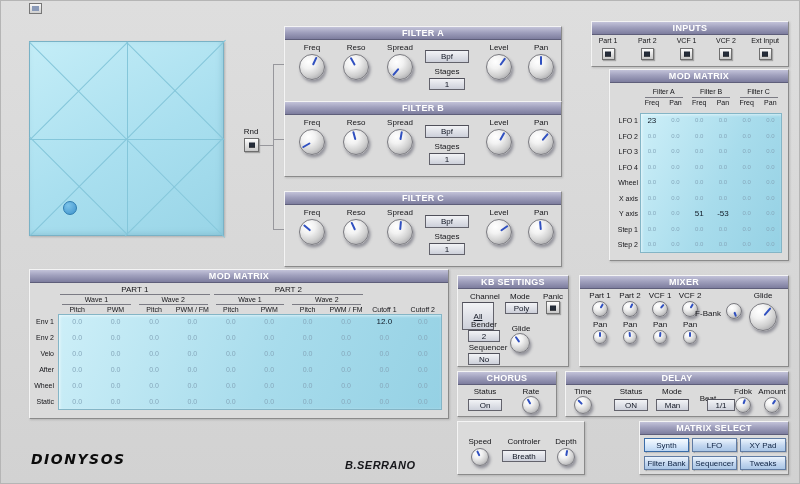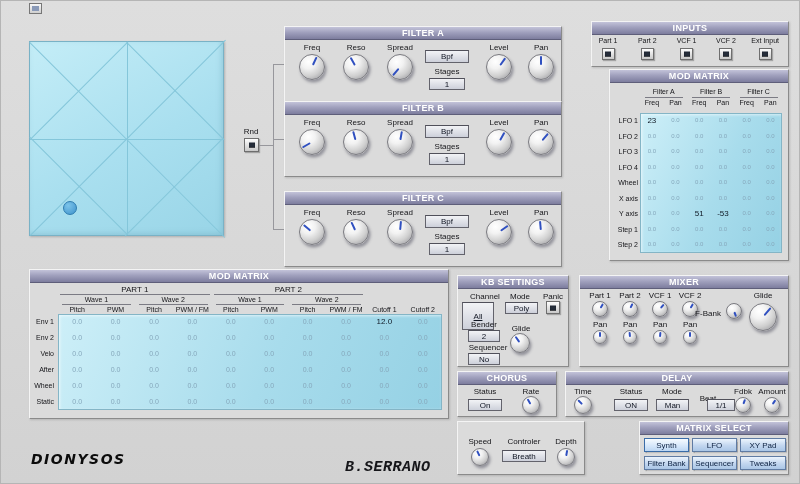--- a/index.html
+++ b/index.html
@@ -27,21 +27,21 @@
   .btn{position:absolute;background:linear-gradient(180deg,#fbfbfb,#d5d5d5);border:1px solid;border-color:#ffffff #7d7d7d #7d7d7d #ffffff;font-size:8px;color:#111;display:flex;align-items:center;justify-content:center;}
   .abtn{position:absolute;background:linear-gradient(180deg,#f4f4f4,#cfcfcf);border:1px solid #777;font-size:6px;color:#333;display:flex;align-items:center;justify-content:center;}
   .pbtn{position:absolute;background:linear-gradient(180deg,#ecf4fd 0%,#c2d6ef 55%,#aac6e6 100%);border:1px solid #5f7ba3;color:#0d2242;font-size:8px;display:flex;align-items:center;justify-content:center;box-shadow:.5px 1px 1px rgba(0,0,0,.25);}
   .pbtn.active{background:linear-gradient(180deg,#f6fbff 0%,#d4e6fa 60%,#bcd6f2 100%);border-color:#3a6ca8;}
   #win-icon{position:absolute;left:28px;top:2px;width:13px;height:11px;background:linear-gradient(#f8f8f8,#cfcfcf);border:1px solid #777;}
   #win-icon::after{content:"";position:absolute;left:2px;top:2px;right:2px;bottom:2px;background:#8a9ab8;}
   #xy-pad{left:28px;top:40px;width:195px;height:195px;background:linear-gradient(150deg,#c4edf7 0%,#a9dfef 55%,#99d5e7 100%);border:1px solid #79b2c6;box-shadow:inset -2px -2px 5px rgba(110,165,185,.35),1px 1px 2px rgba(0,0,0,.2);position:absolute;}
   .xline{position:absolute;background:#84c6da;height:1px;transform-origin:0 0;}
   #xy-dot{position:absolute;width:14px;height:14px;border-radius:50%;background:radial-gradient(circle at 35% 30%,#7cc4ea,#3f93cc);border:1px solid #2e7cb0;}
   #logo{position:absolute;left:30px;top:450px;font-family:"DejaVu Sans",sans-serif;font-weight:bold;font-size:14px;letter-spacing:1.5px;color:#0b0b0b;font-style:italic;}
-  #author{position:absolute;left:344px;top:458px;font-size:15px;font-style:italic;font-weight:bold;letter-spacing:.5px;color:#16161a;font-family:Liberation Mono, monospace;}
+  #author{position:absolute;left:344px;top:458px;font-size:11px;font-style:italic;font-weight:bold;letter-spacing:.5px;color:#16161a;}
 </style>
 </head>
 <body>
 
 <div id="root">
 
   <div id="win-icon"></div>
 
   <div id="xy-pad">
     <div class="xline" style="left:97px;top:0;width:1px;height:193px;"></div>

